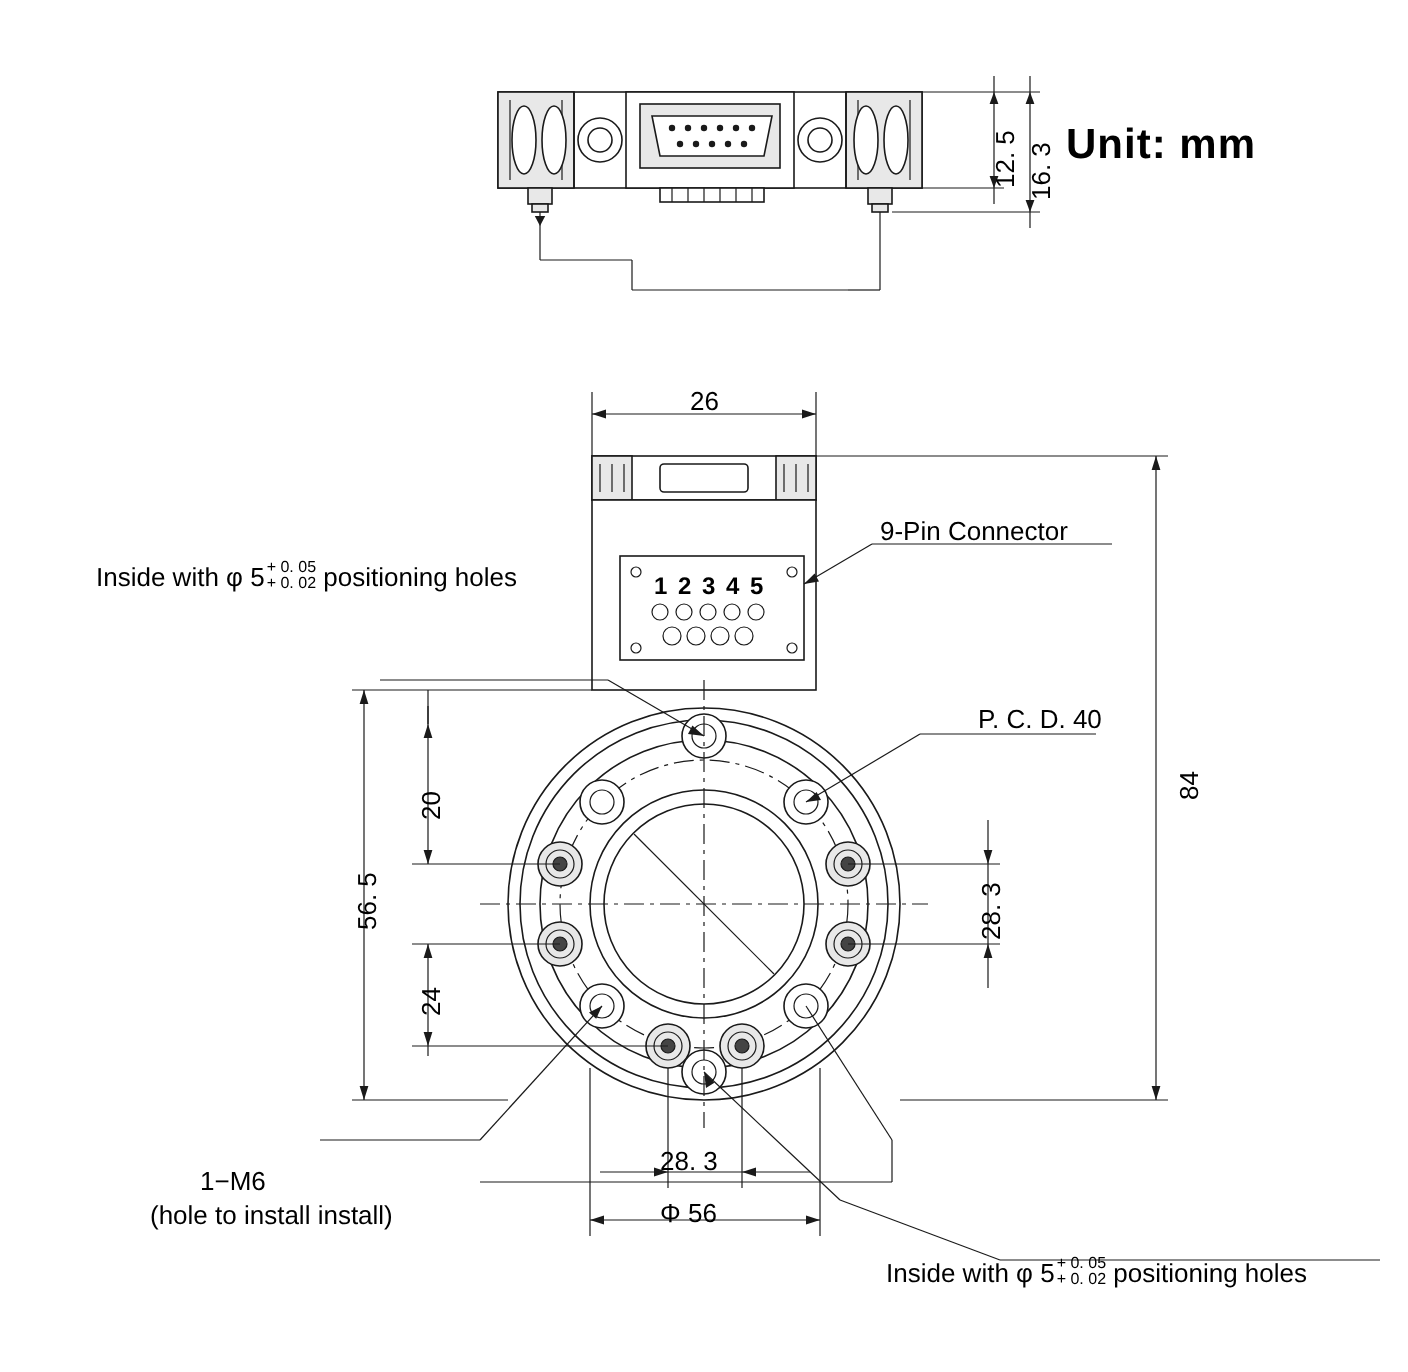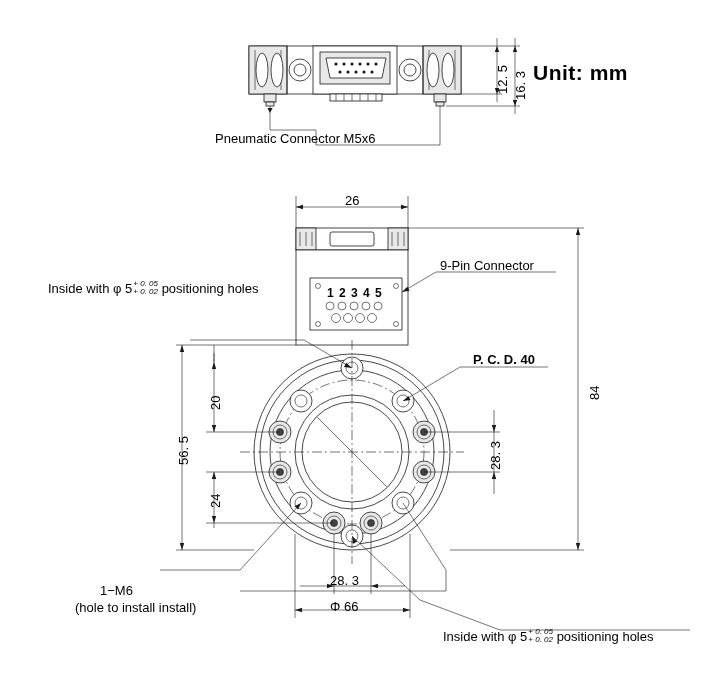--- a/index.html
+++ b/index.html
@@ -44,21 +44,20 @@
   }
   .tol {
     display: inline-block;
     position: relative;
     font-size: 8px;
     line-height: 1.05;
     vertical-align: middle;
     text-align: center;
     margin-left: 1px;
     top: -1px;
-    font-style: italic;
   }
   .tol span { display: block; }
   svg {
     position: absolute;
     left: 0;
     top: 0;
   }
   .ln { stroke: #1a1a1a; stroke-width: 0.8; fill: none; }
   .ln-thin { stroke: #1a1a1a; stroke-width: 0.6; fill: none; }
   .ln-dim { stroke: #1a1a1a; stroke-width: 0.6; fill: none; }
@@ -311,39 +310,38 @@
       <line class="ln-dim" x1="420" y1="600" x2="500" y2="630"></line>
       <line class="ln-dim" x1="500" y1="630" x2="690" y2="630"></line>
       <path class="dot" d="M352 536 l1.0 8 l4.2 -2.6 Z"></path>
     </g>
   </svg>
 
   <div class="lbl unit-label" style="left:533px; top:62px;">Unit: mm</div>
 
   <div class="lbl dim vert" style="left:496px; top:94px;">12. 5</div>
   <div class="lbl dim vert" style="left:514px; top:100px;">16. 3</div>
-  <div class="lbl note" style="left:215px; top:132px;">Pneumatic Connector M5x6</div>
 
   <div class="lbl dim" style="left:345px; top:194px;">26</div>
 
   <div class="lbl dim vert" style="left:588px; top:400px;">84</div>
 
   <div class="lbl dim vert" style="left:177px; top:465px;">56. 5</div>
 
   <div class="lbl dim vert" style="left:209px; top:410px;">20</div>
 
   <div class="lbl dim vert" style="left:209px; top:508px;">24</div>
 
   <div class="lbl dim vert" style="left:489px; top:470px;">28. 3</div>
 
   <div class="lbl dim" style="left:330px; top:574px;">28. 3</div>
 
-  <div class="lbl dim" style="left:330px; top:600px;">Φ 66</div>
-
-  <div class="lbl note" style="left:473px; top:353px;font-weight:bold;">P. C. D. 40</div>
+  <div class="lbl dim" style="left:330px; top:600px;">Φ 56</div>
+
+  <div class="lbl note" style="left:489px; top:353px;">P. C. D. 40</div>
 
   <div class="lbl note" style="left:440px; top:259px;text-align:center;">9-Pin Connector</div>
 
   <div class="lbl note" style="left:100px; top:584px;">1−M6</div>
   <div class="lbl note" style="left:75px; top:601px;">(hole to install install)</div>
 
   <div class="lbl note" style="left:48px; top:281px;">
     <span>Inside with</span>
     <span>φ 5</span><span class="tol"><span>+ 0. 05</span><span>+ 0. 02</span></span>
     <span>positioning holes</span>

